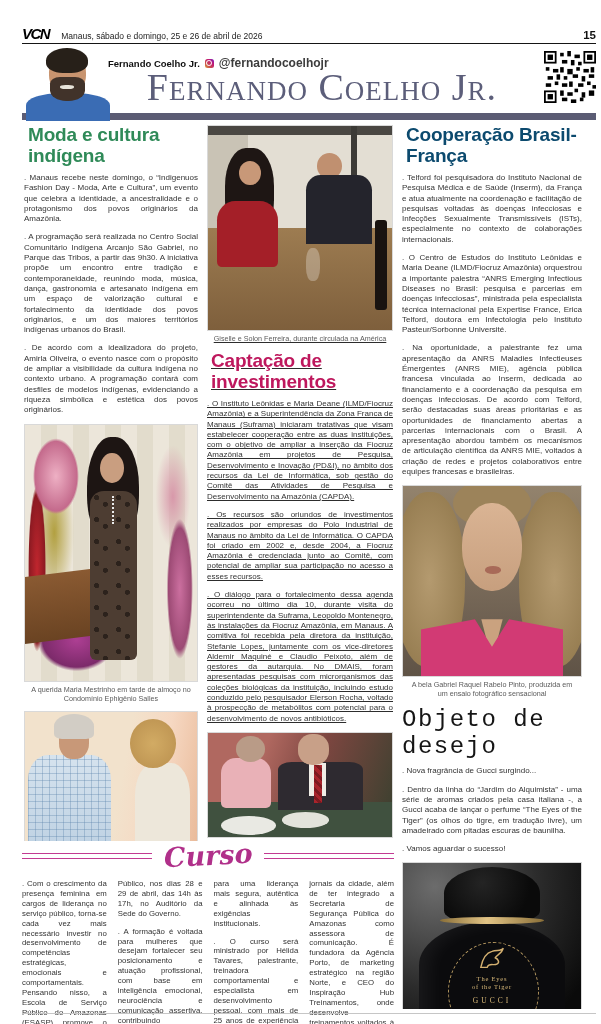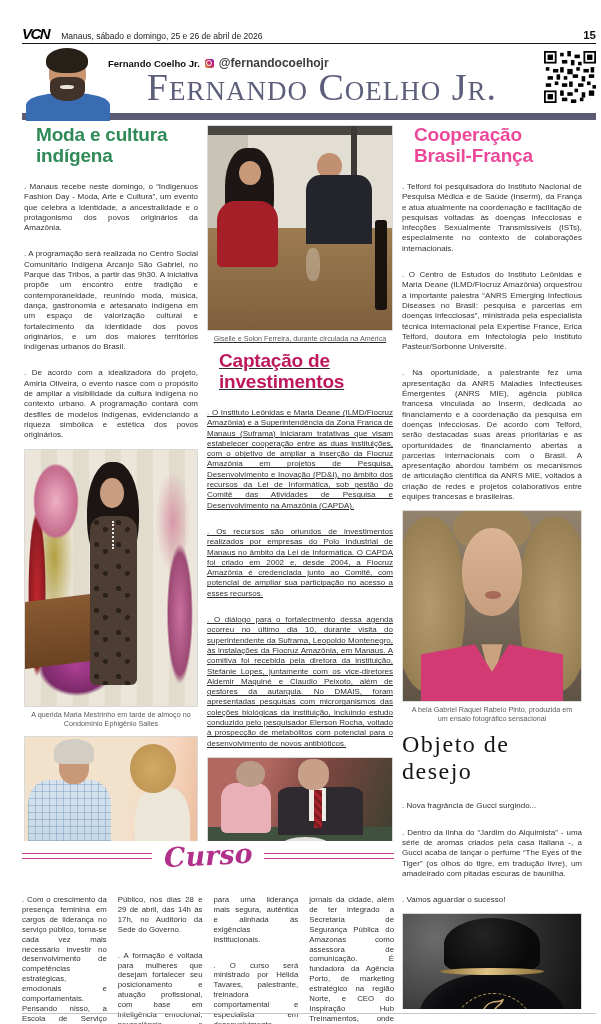--- a/index.html
+++ b/index.html
@@ -32,28 +32,28 @@
               font-family:"Liberation Serif",serif;font-variant:small-caps;font-weight:400;
               font-size:38px;line-height:42px;color:#5c5e7a;letter-spacing:1px;white-space:nowrap;z-index:1;}
   .qr{position:absolute;right:0;top:7px;width:52px;height:52px;z-index:3;}
 
   
   .col{position:absolute;top:125px;overflow:hidden;}
   .col1{left:24px;width:174px;height:716px;}
   .col2{left:207px;width:186px;height:716px;text-decoration:underline;}
   .col3{left:402px;width:180px;height:884px;}
 
-  .h-article{font-size:19px;line-height:20.5px;font-weight:bold;letter-spacing:-.2px;margin:0 12px 7px;}
+  .h-article{font-size:19px;line-height:20.5px;font-weight:bold;letter-spacing:-.2px;margin:0 4px 7px;}
   .h-green{color:#2f8a58;}
   .h-gray{color:#be185d;}
-  .h-blue{color:#ec4899;}
-  .h-desejo{font-family:Liberation Serif, serif;font-weight:400;font-size:24px;line-height:27px;
+  .h-blue{color:#0c4a6e;}
+  .h-desejo{font-family:Liberation Mono, monospace;font-weight:400;font-size:24px;line-height:27px;
             color:#151515;letter-spacing:1.5px;margin:2px 0 6px;}
 
-  p.body{font-size:8px;line-height:10.3px;margin:16px 0 8px;color:#333;text-align:justify;}
+  p.body{font-size:8px;line-height:10.3px;margin:0 0 8px;color:#333;text-align:justify;}
   .caption{font-size:7.2px;line-height:9px;color:#5a5a5a;text-align:center;margin:3px 4px 8px;}
 
   .photo{position:relative;overflow:hidden;border:1px solid #d9d9d9;box-sizing:border-box;width:100%;}
 
   
   .ph-maria{height:258px;background:
     radial-gradient(closest-side at 18% 20%,#eeb0c4,#c46a8c 68%,rgba(0,0,0,0) 74%),
     radial-gradient(closest-side at 7% 56%,#c0262e,#8c1a22 66%,rgba(0,0,0,0) 74%),
     radial-gradient(closest-side at 30% 84%,#ad3f93,#7c2a6a 66%,rgba(0,0,0,0) 76%),
     radial-gradient(closest-side at 90% 64%,#cb6f9f,#9c4a74 66%,rgba(0,0,0,0) 76%),

